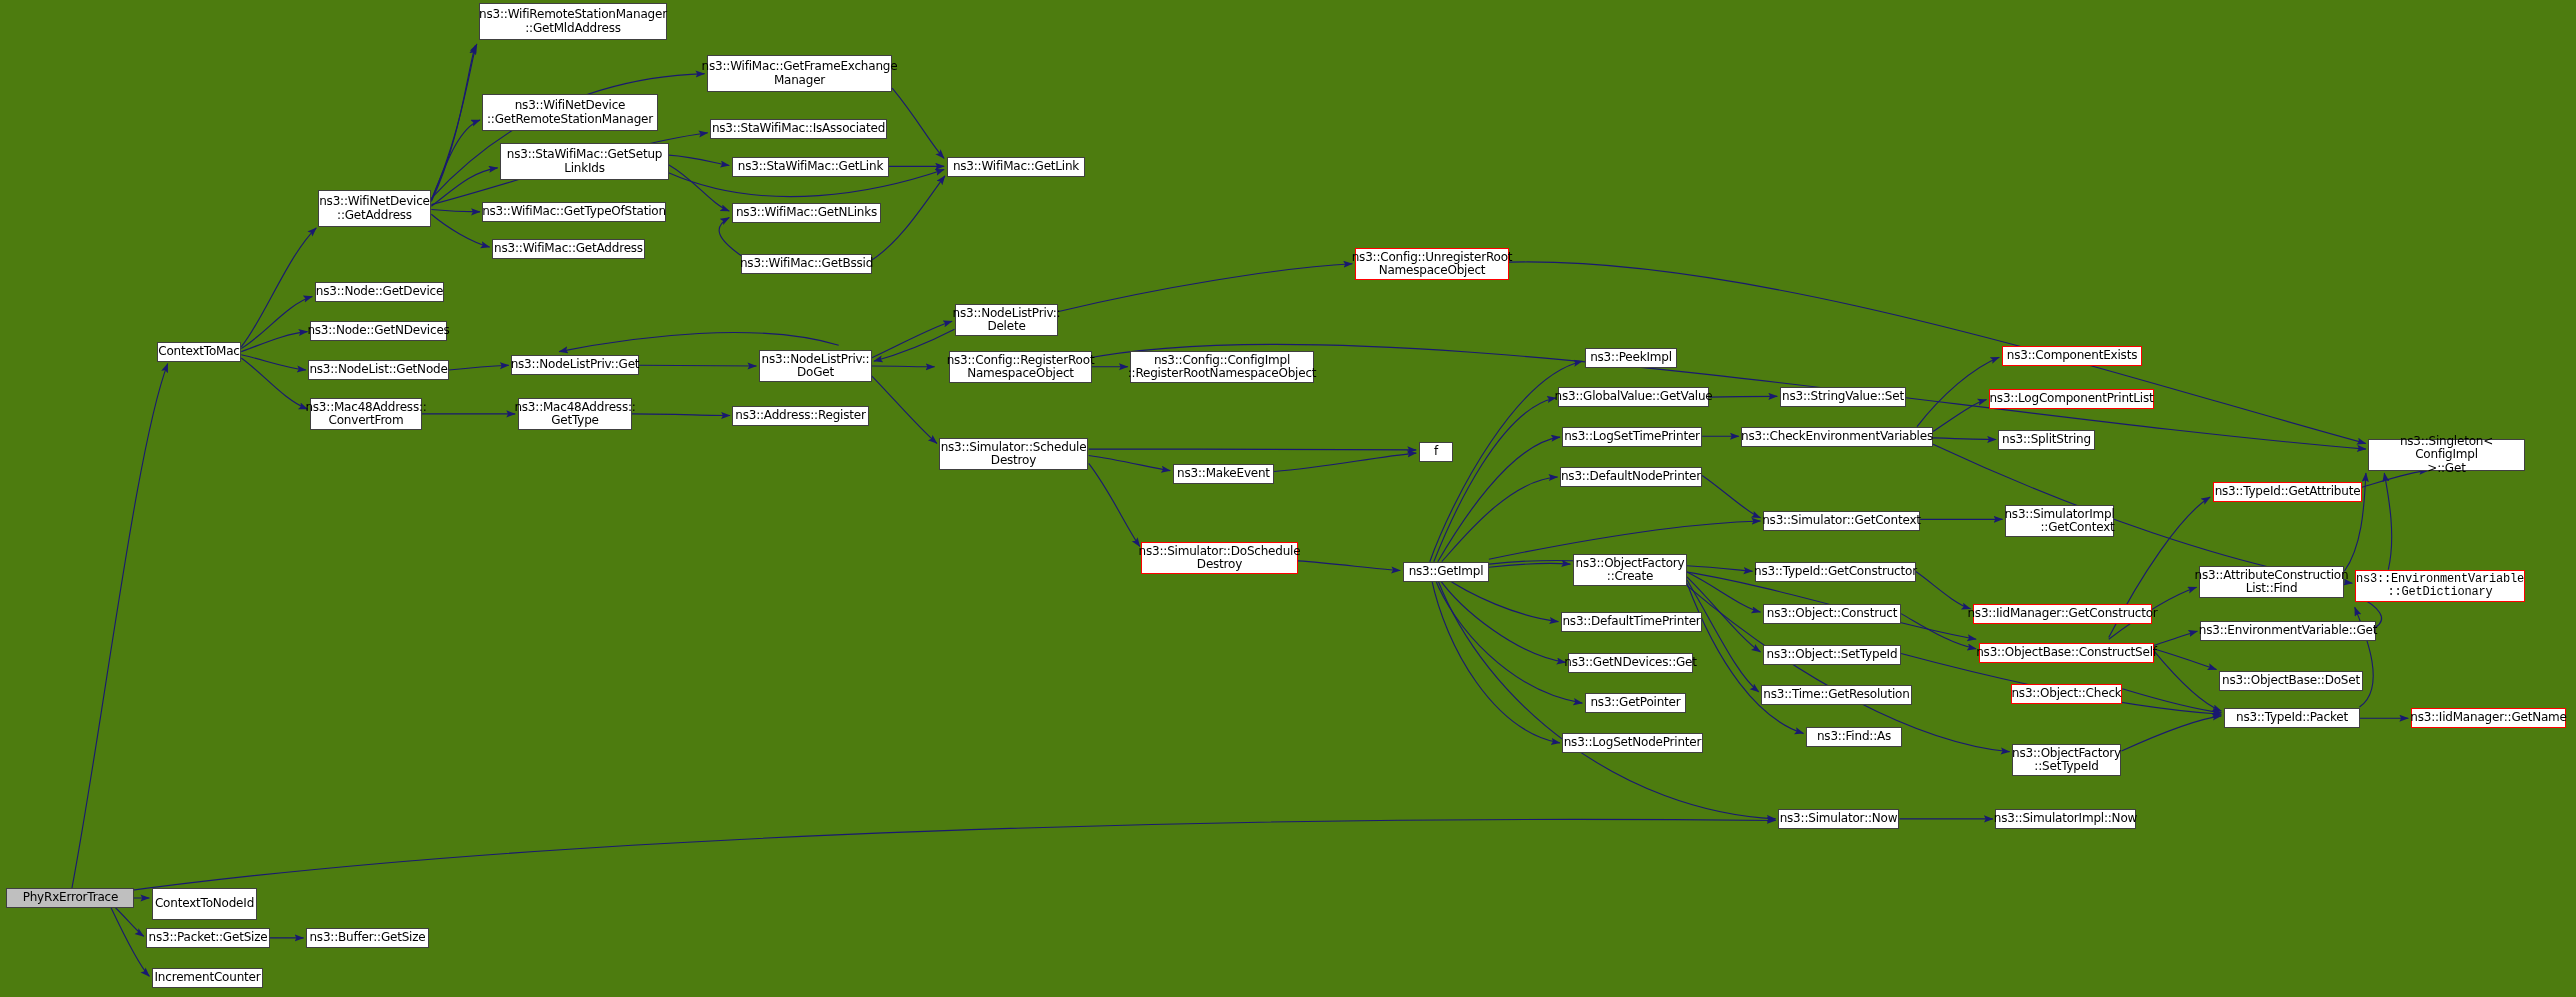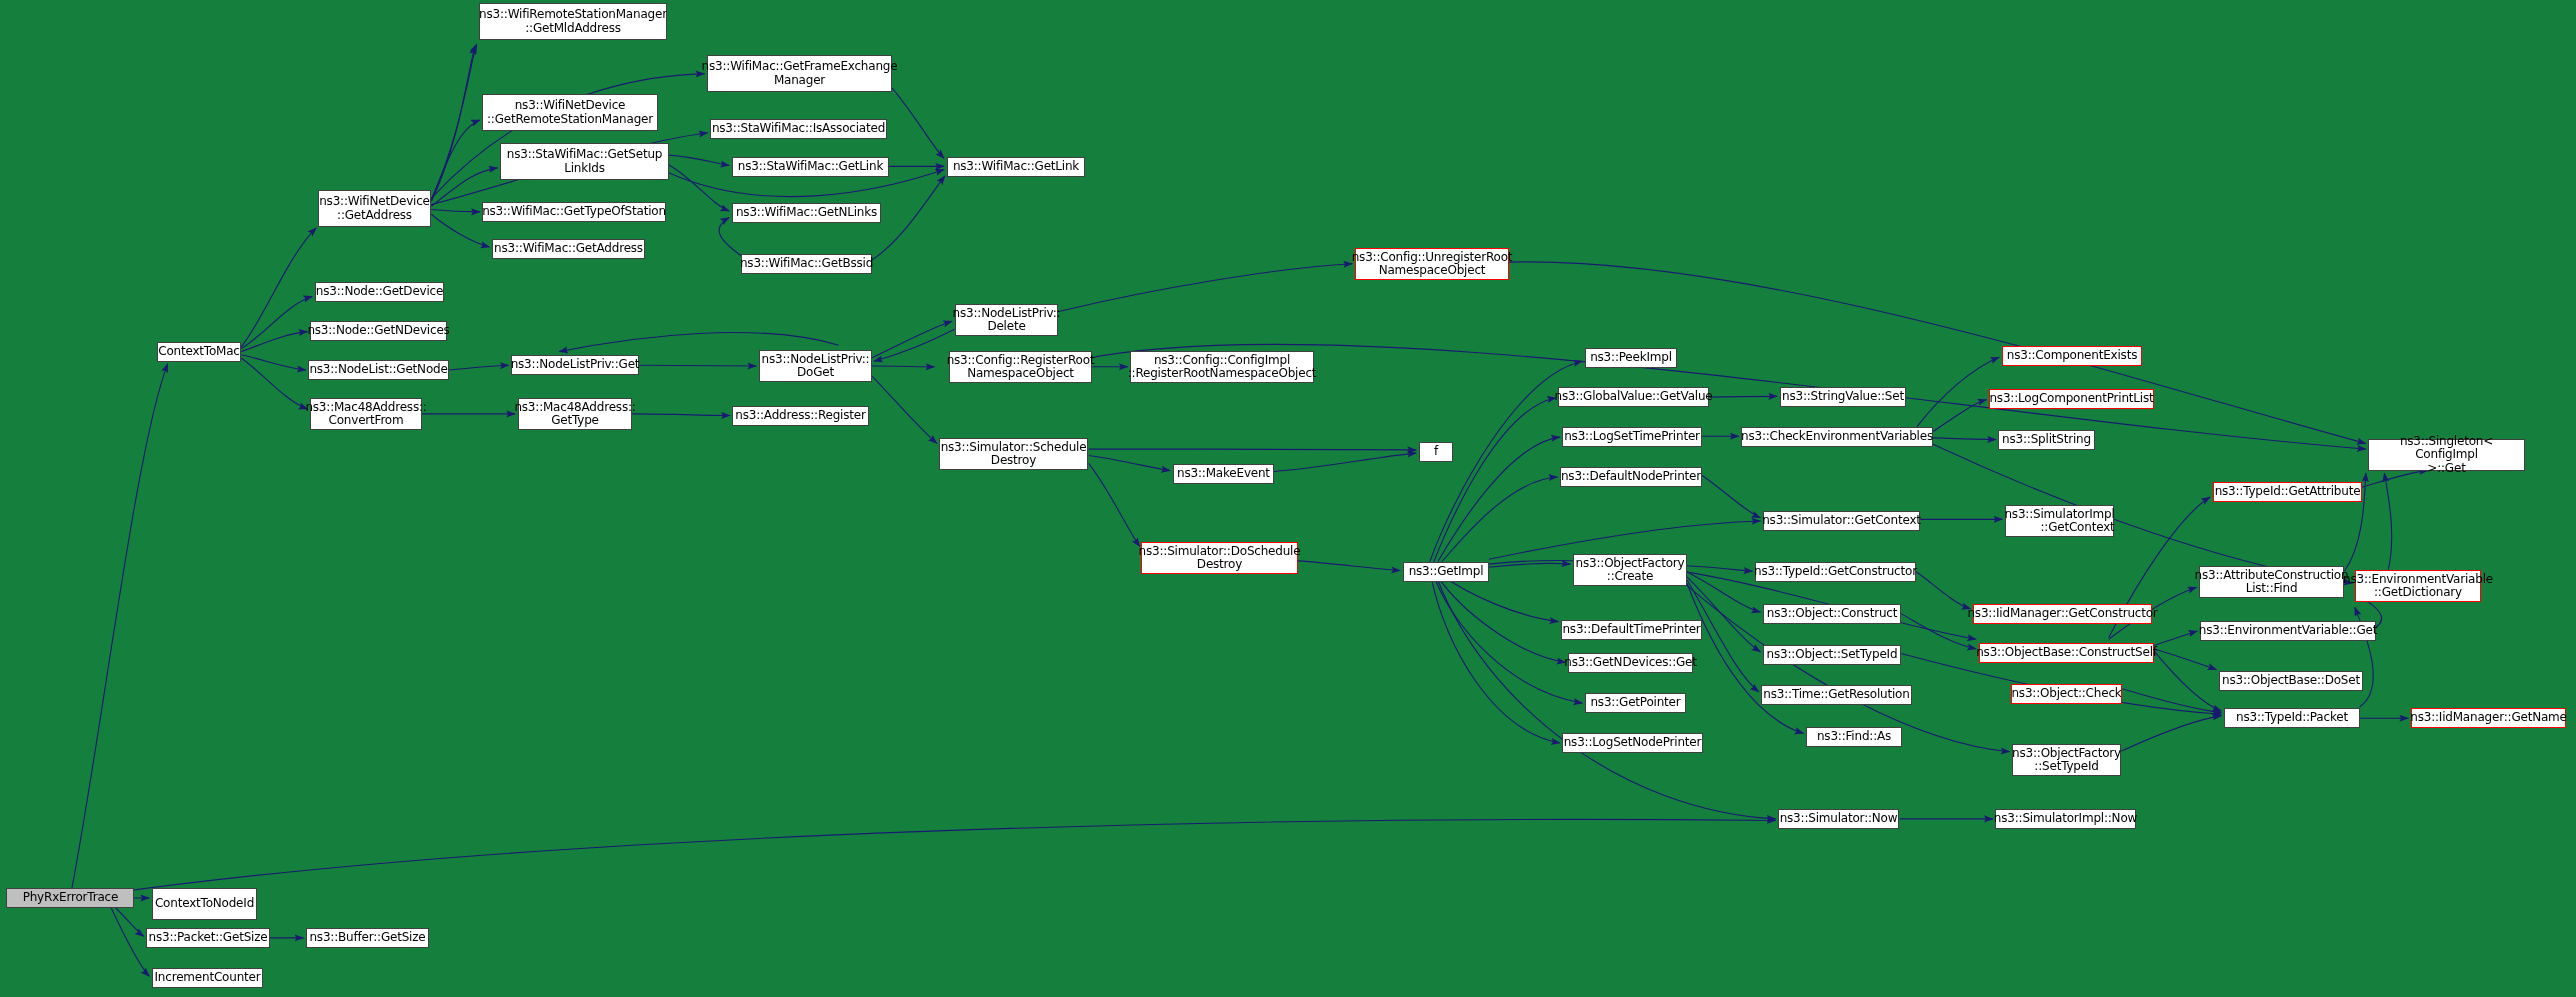--- a/index.html
+++ b/index.html
@@ -1,21 +1,21 @@
 <!DOCTYPE html>
 <html style="font-size:12.8px"><head>
 <meta charset="utf-8">
 <title>Call Graph</title>
 <style>
   html,body{margin:0;padding:0;background:#ffffff;}
   #canvas{
     position:relative;
     width:2576px;
     height:998px;
-    background:#15803d;
+    background:#4d7c0f;
     font-family:"DejaVu Sans","Liberation Sans",sans-serif;
     overflow:hidden;
   }
   svg.edges{position:absolute;left:0;top:0;width:2576px;height:998px;pointer-events:none;}
   .node{
     position:absolute;
     box-sizing:border-box;
     display:flex;
     align-items:center;
     justify-content:center;
@@ -191,26 +191,26 @@
       <div class="node thick" style="left: 1763px; top: 511px; width: 157px; height: 20px;">ns3::Simulator::GetContext</div>
       <div class="node thick" style="left: 2005px; top: 505px; width: 109px; height: 32px; text-align: right;">ns3::SimulatorImpl
 ::GetContext</div>
       <div class="node red" style="left: 1141px; top: 542px; width: 157px; height: 32px;">ns3::Simulator::DoSchedule
 Destroy</div>
       <div class="node thick" style="left: 1573px; top: 554px; width: 114px; height: 32px;">ns3::ObjectFactory
 ::Create</div>
       <div class="node thick" style="left: 1755px; top: 562px; width: 161px; height: 20px;">ns3::TypeId::GetConstructor</div>
       <div class="node thick" style="left: 2199px; top: 566px; width: 145px; height: 32px;">ns3::AttributeConstruction
 List::Find</div>
-      <div class="node red" style="left: 2355px; top: 570px; width: 126px; height: 32px;">ns3::EnvironmentVariable
+      <div class="node red" style="left: 2355px; top: 570px; width: 170px; height: 32px; font-family: Liberation Mono, monospace;">ns3::EnvironmentVariable
 ::GetDictionary</div>
       <div class="node thick" style="left: 1403px; top: 562px; width: 86px; height: 20px;">ns3::GetImpl</div>
       <div class="node red" style="left: 1973px; top: 604px; width: 179px; height: 20px;">ns3::IidManager::GetConstructor</div>
       <div class="node thick" style="left: 1763px; top: 604px; width: 138px; height: 20px;">ns3::Object::Construct</div>
-      <div class="node thick" style="left: 1561px; top: 612px; width: 141px; height: 20px; margin-top: 8px;">ns3::DefaultTimePrinter</div>
+      <div class="node thick" style="left: 1561px; top: 612px; width: 141px; height: 20px;">ns3::DefaultTimePrinter</div>
       <div class="node thick" style="left: 2200px; top: 621px; width: 176px; height: 20px;">ns3::EnvironmentVariable::Get</div>
       <div class="node red" style="left: 1979px; top: 643px; width: 175px; height: 20px;">ns3::ObjectBase::ConstructSelf</div>
       <div class="node thick" style="left: 1763px; top: 645px; width: 138px; height: 20px;">ns3::Object::SetTypeId</div>
       <div class="node thick" style="left: 1568px; top: 653px; width: 125px; height: 20px;">ns3::GetNDevices::Get</div>
       <div class="node thick" style="left: 2219px; top: 663px; width: 144px; height: 20px; margin-top: 8px;">ns3::ObjectBase::DoSet</div>
       <div class="node thick" style="left: 1761px; top: 685px; width: 151px; height: 20px;">ns3::Time::GetResolution</div>
       <div class="node thick" style="left: 1585px; top: 693px; width: 101px; height: 20px;">ns3::GetPointer</div>
       <div class="node red" style="left: 2011px; top: 684px; width: 111px; height: 20px;">ns3::Object::Check</div>
       <div class="node thick" style="left: 2224px; top: 708px; width: 136px; height: 20px;">ns3::TypeId::Packet</div>
       <div class="node red" style="left: 2411px; top: 708px; width: 155px; height: 20px;">ns3::IidManager::GetName</div>

